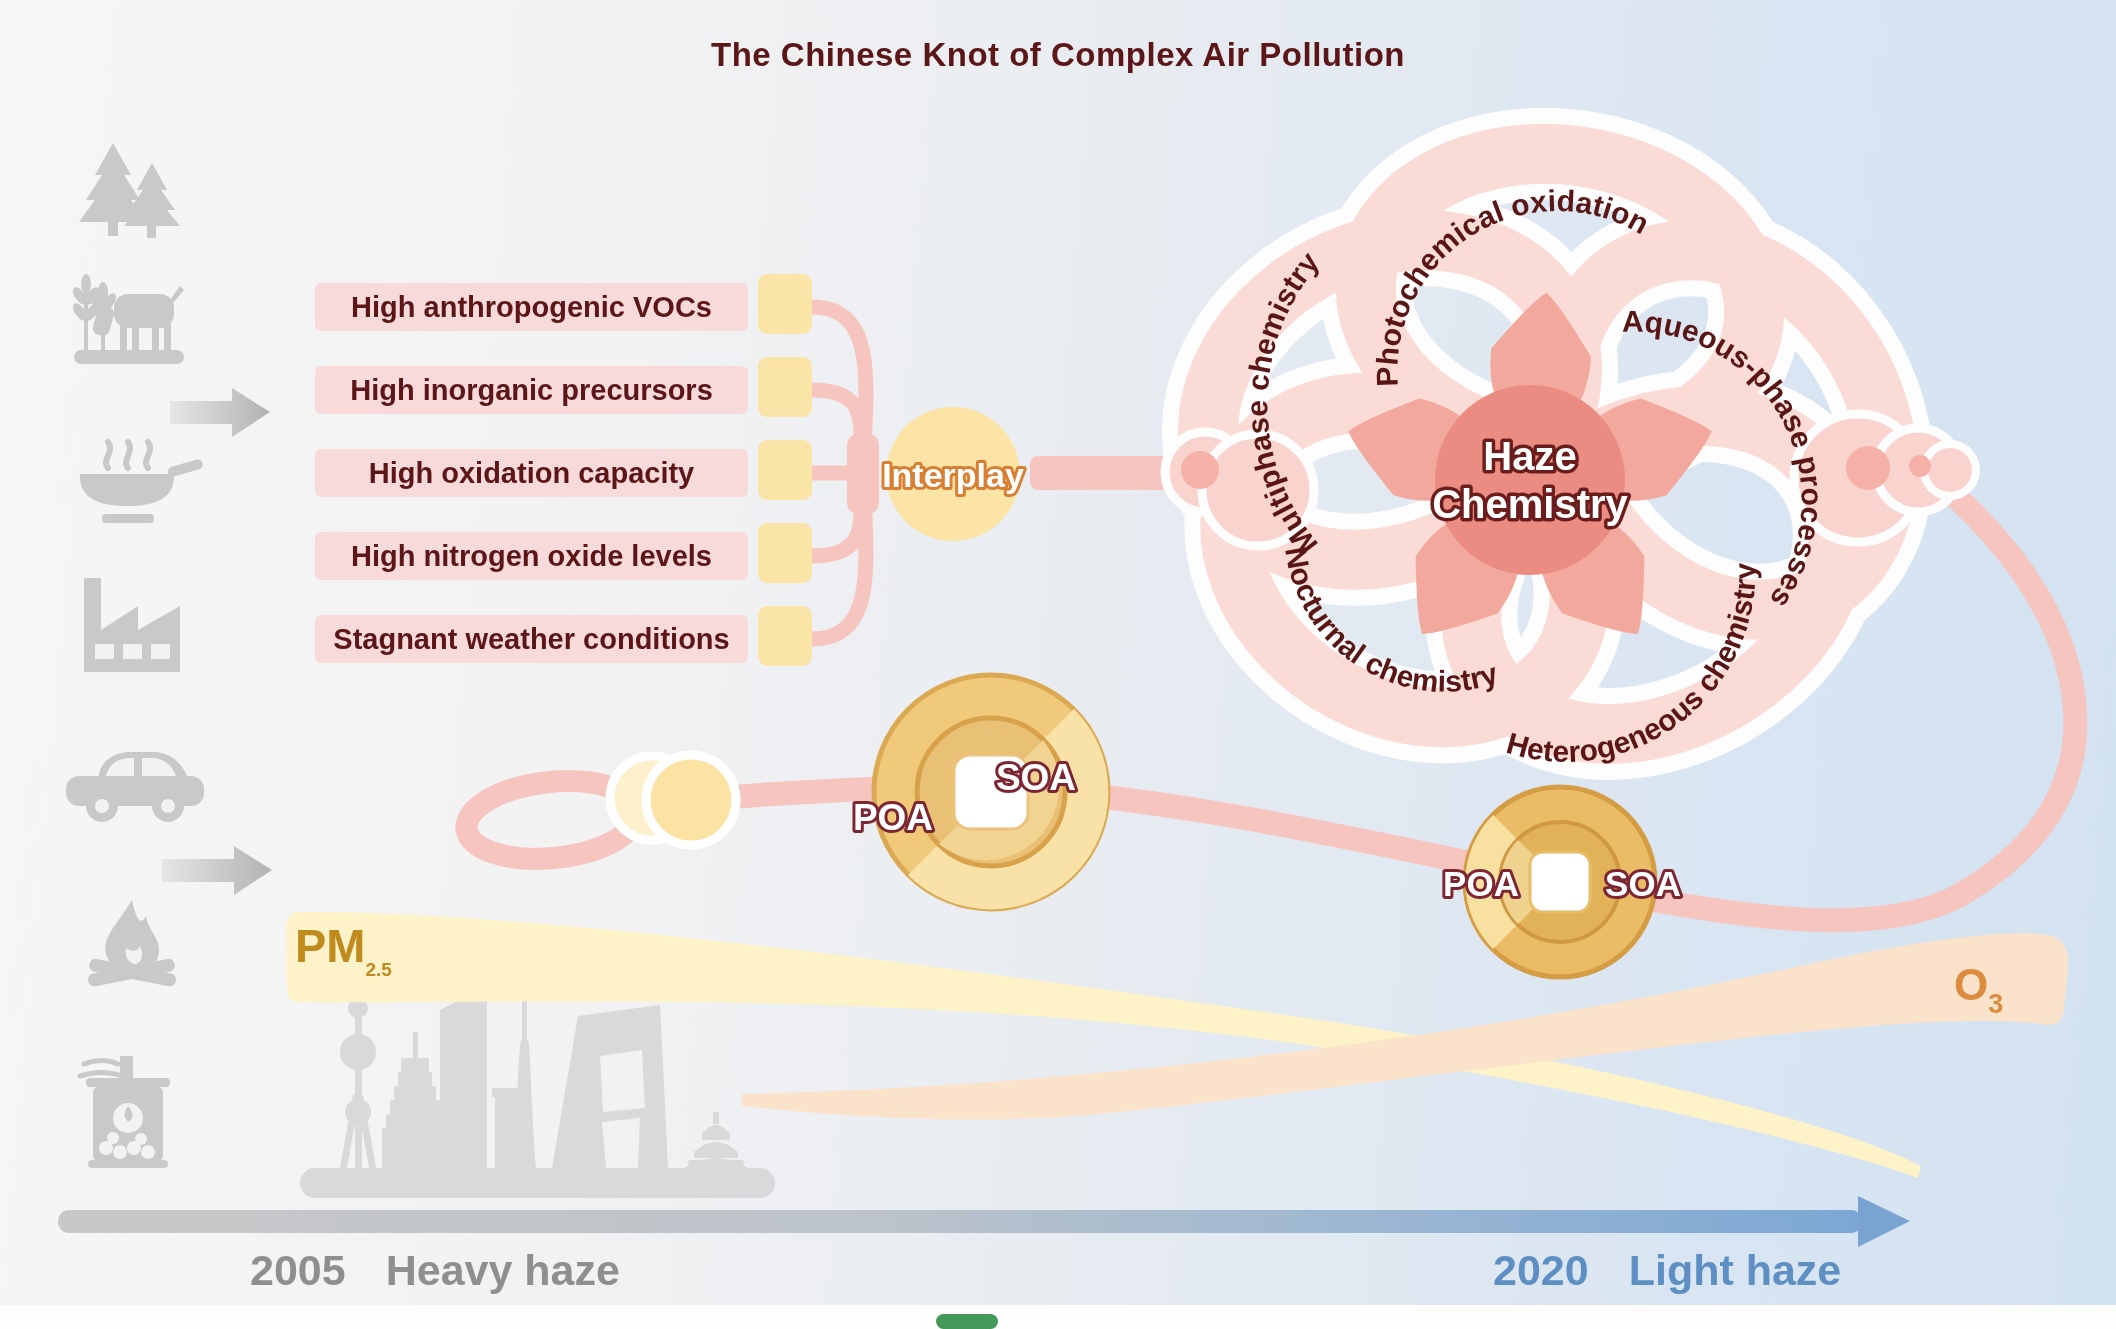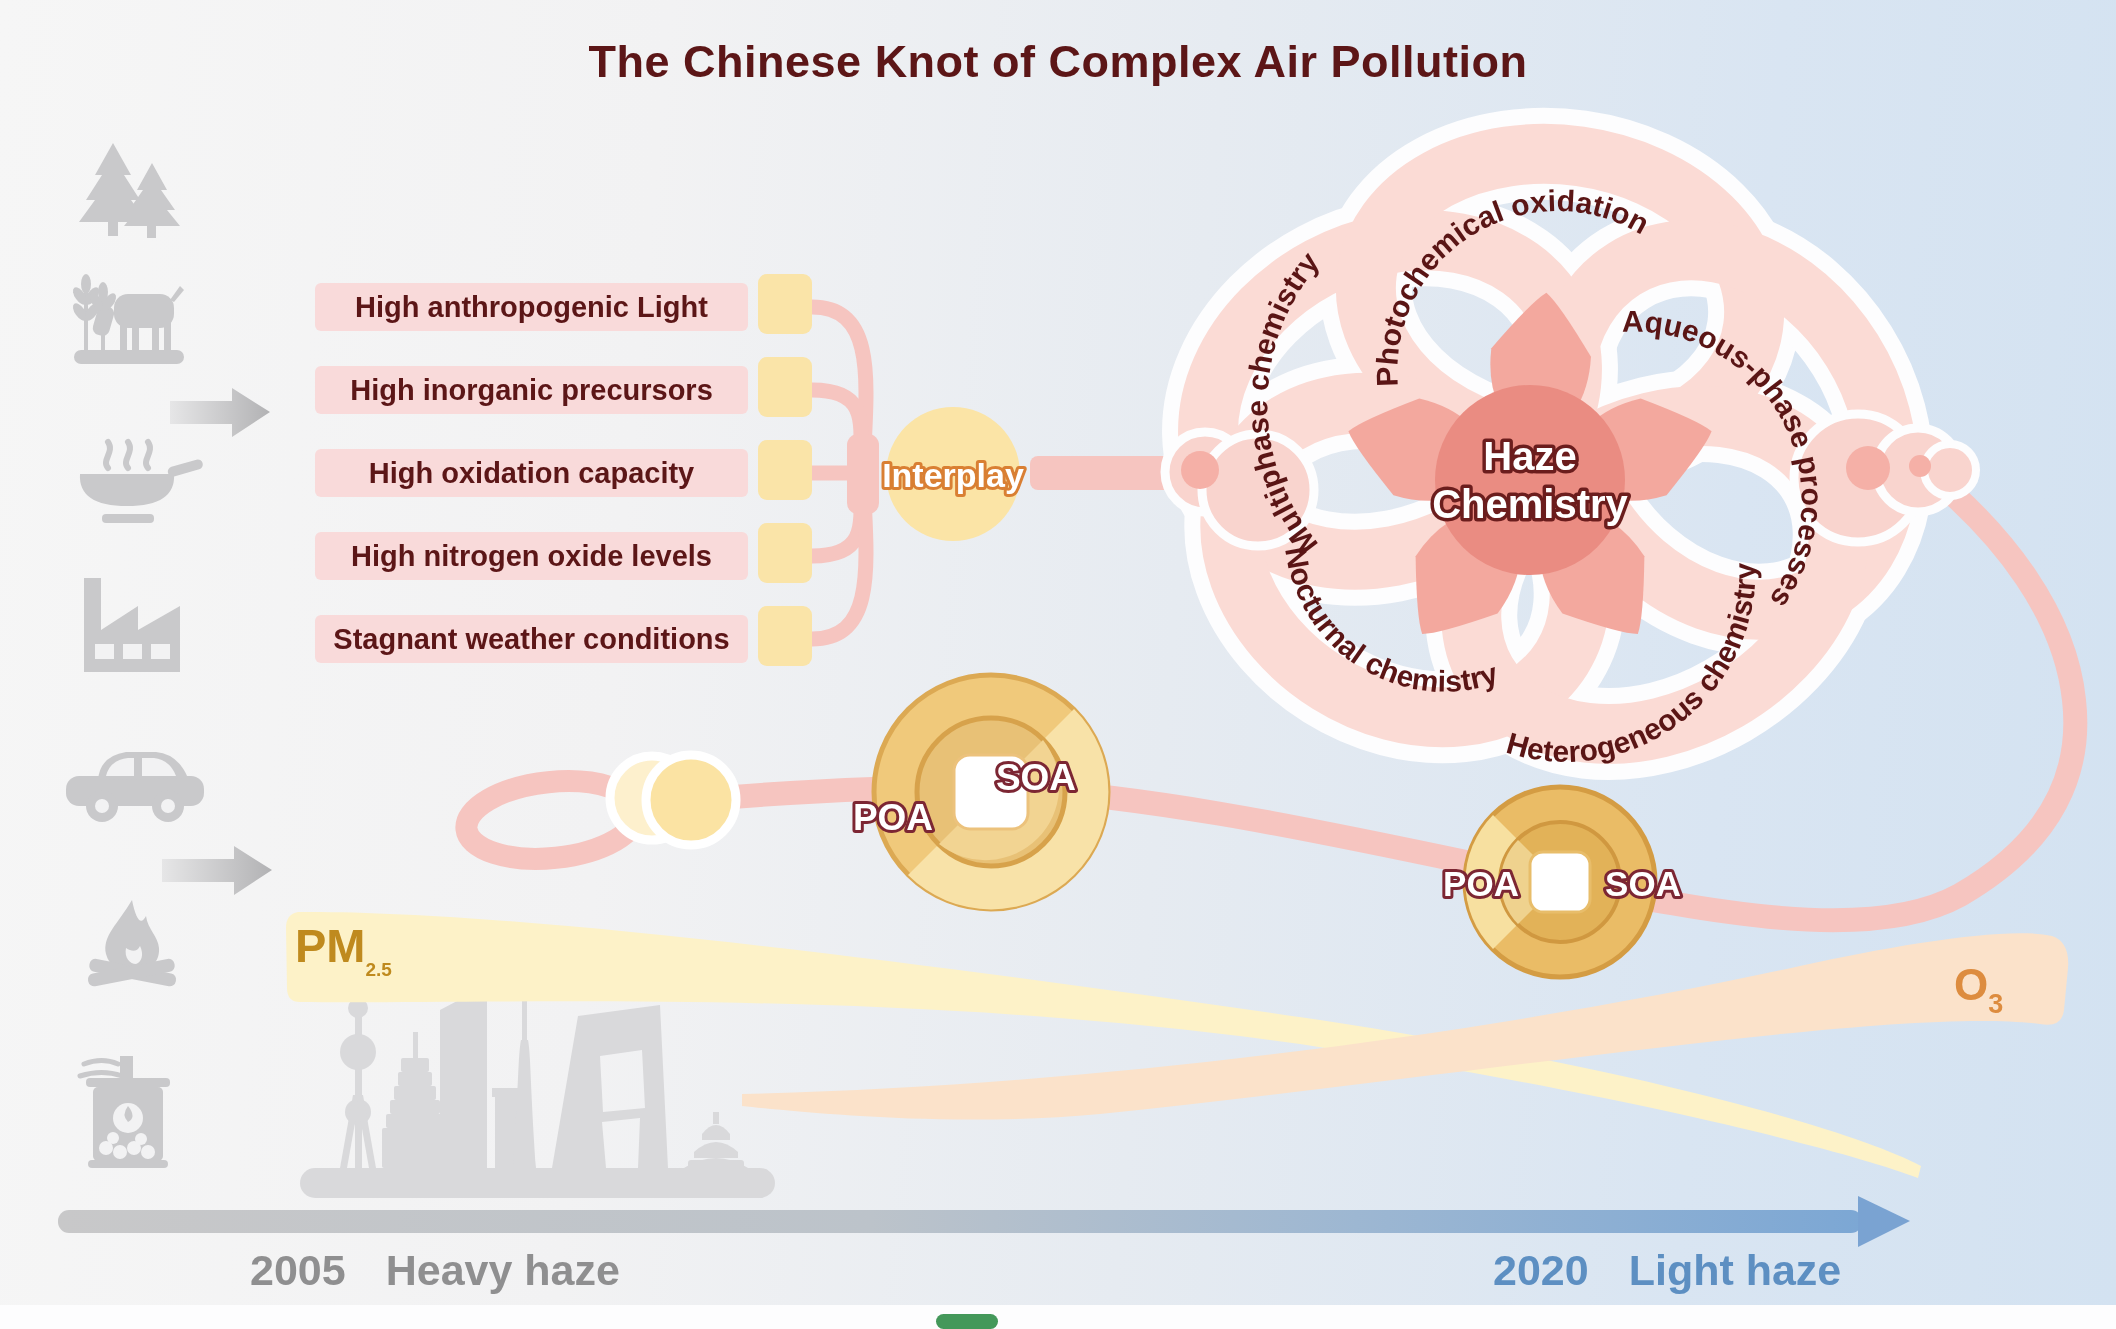--- a/index.html
+++ b/index.html
@@ -3,21 +3,21 @@
 <meta charset="utf-8">
 <style>
   html,body{margin:0;padding:0;background:#fff;}
   .canvas{
     position:relative;width:2116px;height:1329px;overflow:hidden;
     background:linear-gradient(95deg,#f6f6f6 0%,#f2f2f3 30%,#e6ebf1 55%,#d9e5f2 80%,#d3e2f1 100%);
     font-family:"Liberation Sans",sans-serif;
   }
   .fig-title{
     position:absolute;top:36px;left:0;width:100%;text-align:center;
-    font-size:45px;font-weight:bold;color:#5c1617;letter-spacing:0.5px;
+    font-size:33px;font-weight:bold;color:#5c1617;letter-spacing:0.5px;
   }
   .factor-row{position:absolute;left:315px;display:flex;align-items:center;height:48px;}
   .factor-box{
     width:433px;height:48px;background:#f9dada;border-radius:6px;
     display:flex;align-items:center;justify-content:center;
     font-size:29px;font-weight:bold;color:#5c1617;
   }
   .factor-square{width:54px;height:60px;background:#fae4a8;border-radius:9px;margin-left:10px;}
   .pm-label{position:absolute;left:295px;top:918px;color:#bf8a1e;font-weight:bold;font-size:47px;}
   .pm-label .sub{font-size:19px;vertical-align:-14px;}
@@ -274,21 +274,21 @@
   <g>
     <rect x="58" y="1210" width="1804" height="23" rx="11" fill="url(#gTime)"></rect>
     <path d="M1858 1196 L1910 1221 L1858 1247 Z" fill="#7aa3d2"></path>
   </g>
 </svg>
 
 <div class="fig-title">The Chinese Knot of Complex Air Pollution</div>
 
 <div class="factor-row" style="top:283px">
   <div class="factor-box">
-        <span>High anthropogenic Light</span>
+        <span>High anthropogenic VOCs</span>
       </div>
   <div class="factor-square" style="margin-top:-6px"></div>
 </div>
 <div class="factor-row" style="top:449px">
   <div class="factor-box">
         <span>High oxidation capacity</span>
       </div>
   <div class="factor-square" style="margin-top:-6px"></div>
 </div>
 <div class="factor-row" style="top:366px">

